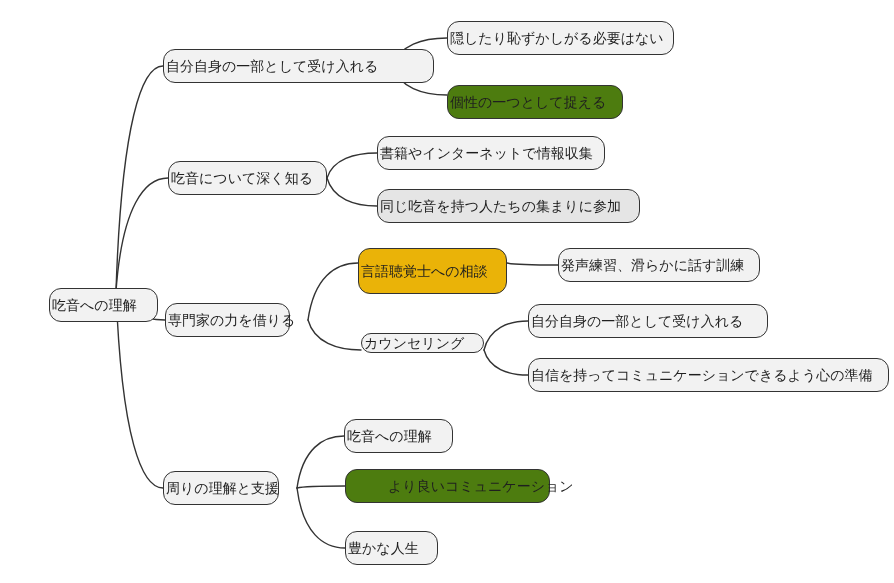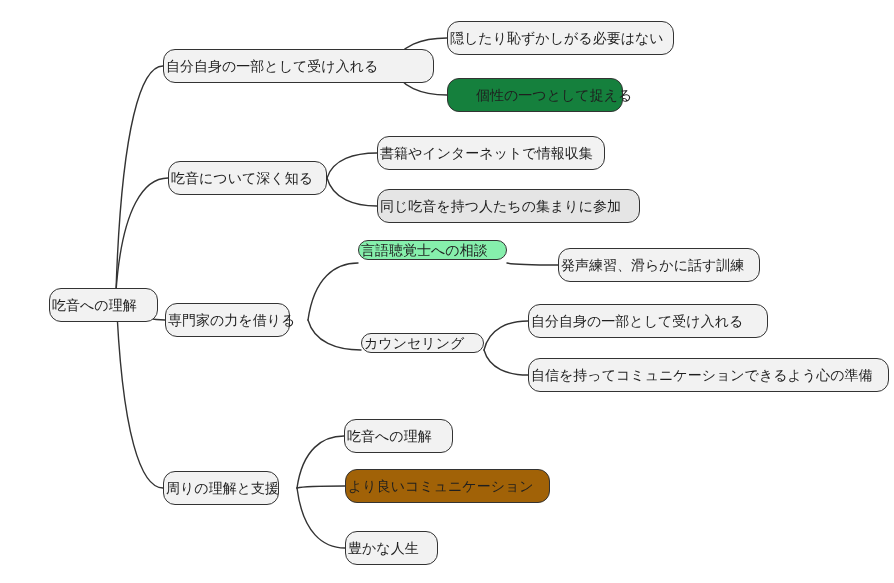--- a/index.html
+++ b/index.html
@@ -65,56 +65,56 @@
   <div id="nodes">
       <div class="node" style="left: 13px; top: 288px; width: 109px; height: 34px; background: rgb(242, 242, 242); border-color: rgb(51, 51, 51); margin-left: 36px;">
         <span>吃音への理解</span>
       </div>
       <div class="node" style="left: 163px; top: 49px; width: 271px; height: 34px; background: rgb(242, 242, 242); border-color: rgb(51, 51, 51);">
         <span>自分自身の一部として受け入れる</span>
       </div>
       <div class="node" style="left: 447px; top: 21px; width: 227px; height: 34px; background: rgb(242, 242, 242); border-color: rgb(51, 51, 51);">
         <span>隠したり恥ずかしがる必要はない</span>
       </div>
-      <div class="node" style="left: 447px; top: 78px; width: 176px; height: 34px; background: #15803d; border-color: rgb(51, 51, 51); padding-left: 26px;">
+      <div class="node" style="left: 447px; top: 85px; width: 176px; height: 34px; background: #4d7c0f; border-color: rgb(51, 51, 51);">
         <span>個性の一つとして捉える</span>
       </div>
       <div class="node" style="left: 168px; top: 161px; width: 159px; height: 34px; background: rgb(242, 242, 242); border-color: rgb(51, 51, 51);">
         <span>吃音について深く知る</span>
       </div>
       <div class="node" style="left: 377px; top: 136px; width: 228px; height: 34px; background: rgb(242, 242, 242); border-color: rgb(51, 51, 51);">
         <span>書籍やインターネットで情報収集</span>
       </div>
       <div class="node" style="left: 377px; top: 189px; width: 263px; height: 34px; background: #e5e5e5; border-color: rgb(51, 51, 51);">
         <span>同じ吃音を持つ人たちの集まりに参加</span>
       </div>
       <div class="node" style="left: 165px; top: 303px; width: 125px; height: 34px; background: rgb(242, 242, 242); border-color: rgb(51, 51, 51);">
         <span>専門家の力を借りる</span>
       </div>
-      <div class="node" style="left: 358px; top: 240px; width: 149px; height: 20px; background: #86efac; border-color: rgb(51, 51, 51);">
+      <div class="node" style="left: 358px; top: 248px; width: 149px; height: 46px; background: #eab308; border-color: rgb(51, 51, 51);">
         <span>言語聴覚士への相談</span>
       </div>
       <div class="node" style="left: 558px; top: 248px; width: 202px; height: 34px; background: rgb(242, 242, 242); border-color: rgb(51, 51, 51);">
         <span>発声練習、滑らかに話す訓練</span>
       </div>
       <div class="node" style="left: 361px; top: 333px; width: 123px; height: 20px; background: rgb(242, 242, 242); border-color: rgb(51, 51, 51);">
         <span>カウンセリング</span>
       </div>
       <div class="node" style="left: 528px; top: 304px; width: 240px; height: 34px; background: rgb(242, 242, 242); border-color: rgb(51, 51, 51);">
         <span>自分自身の一部として受け入れる</span>
       </div>
       <div class="node" style="left: 528px; top: 358px; width: 361px; height: 34px; background: rgb(242, 242, 242); border-color: rgb(51, 51, 51);">
         <span>自信を持ってコミュニケーションできるよう心の準備</span>
       </div>
       <div class="node" style="left: 163px; top: 471px; width: 116px; height: 34px; background: rgb(242, 242, 242); border-color: rgb(51, 51, 51);">
         <span>周りの理解と支援</span>
       </div>
       <div class="node" style="left: 344px; top: 419px; width: 109px; height: 34px; background: rgb(242, 242, 242); border-color: rgb(51, 51, 51);">
         <span>吃音への理解</span>
       </div>
-      <div class="node" style="left: 345px; top: 469px; width: 205px; height: 34px; background: #a16207; border-color: rgb(51, 51, 51);">
+      <div class="node" style="left: 345px; top: 469px; width: 205px; height: 34px; background: #4d7c0f; border-color: rgb(51, 51, 51); padding-left: 40px;">
         <span>より良いコミュニケーション</span>
       </div>
       <div class="node" style="left: 345px; top: 531px; width: 93px; height: 34px; background: rgb(242, 242, 242); border-color: rgb(51, 51, 51);">
         <span>豊かな人生</span>
       </div>
     </div>
 </div>
 
 </body></html>

